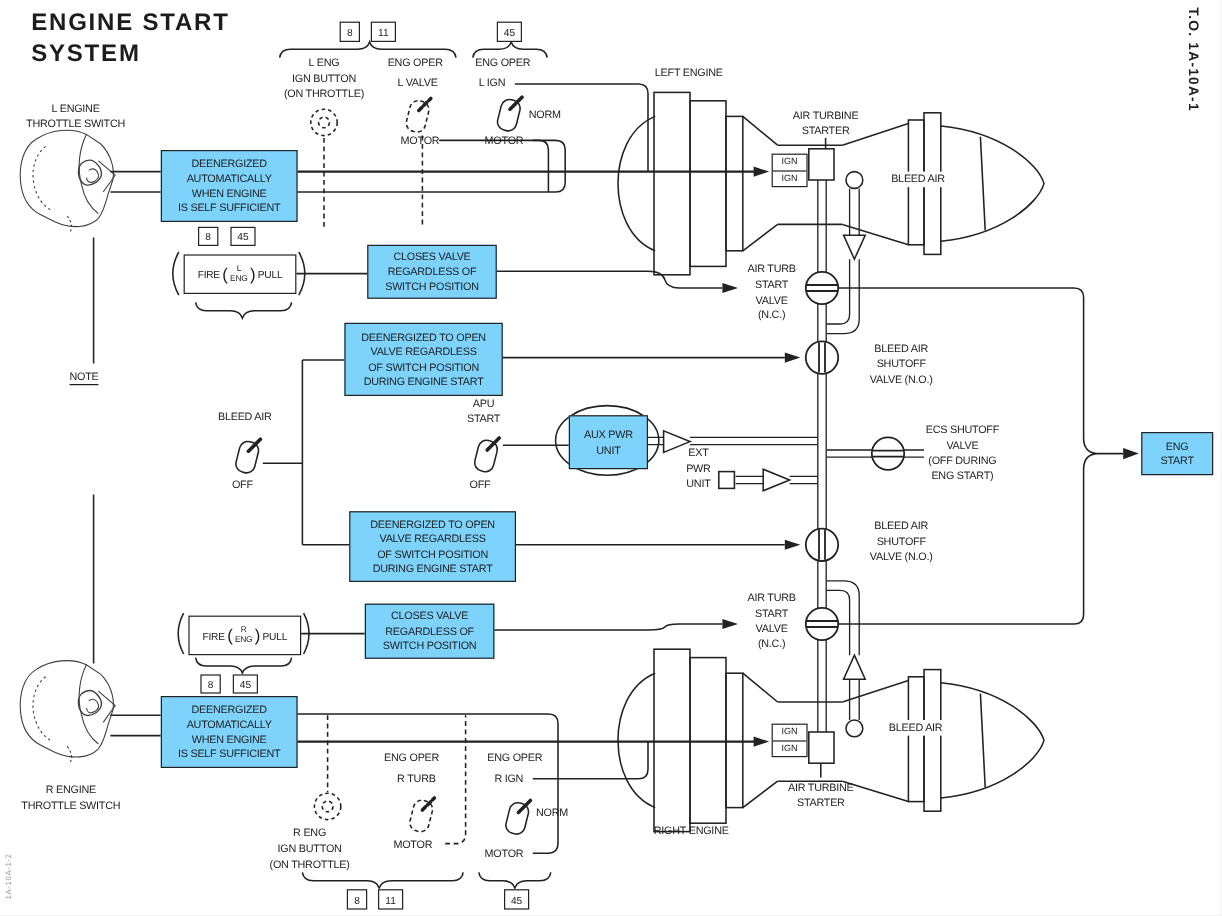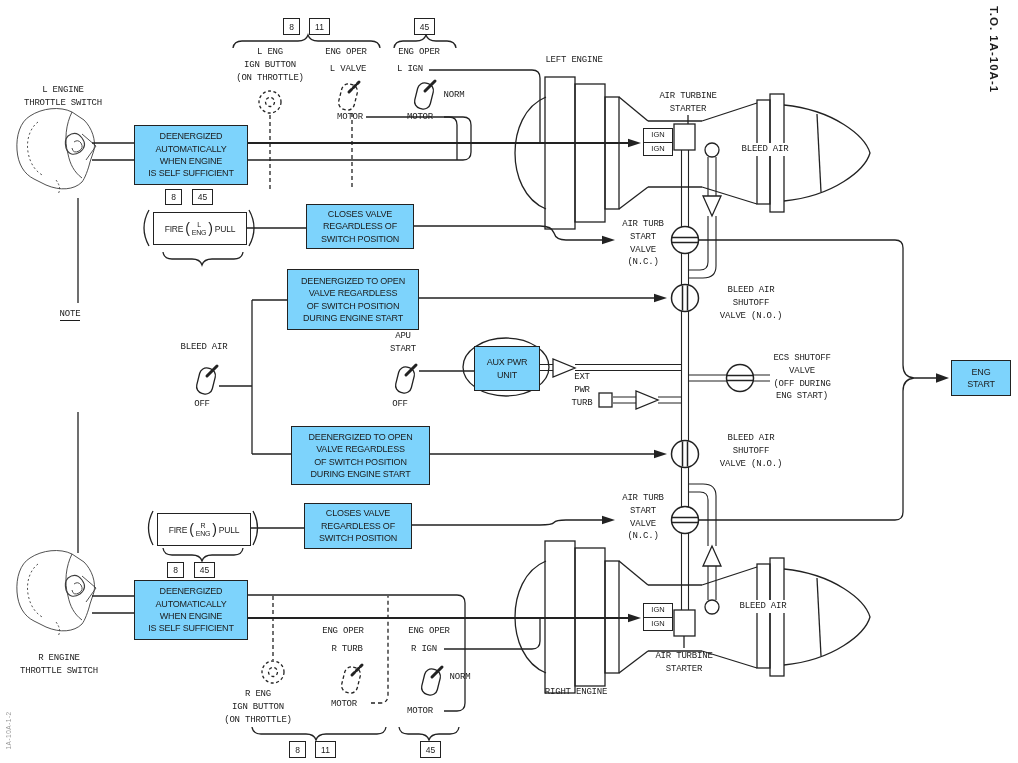--- a/index.html
+++ b/index.html
@@ -1,20 +1,20 @@
 <!DOCTYPE html>
 <html><head>
 <meta charset="utf-8">
 <style>
   html,body{margin:0;padding:0;background:#e8e8e8;}
   .canvas{position:relative;width:1018px;height:763px;background:#ffffff;overflow:hidden;
           font-family:"Liberation Sans", sans-serif;color:#1c1c1c;}
   svg.art{position:absolute;left:0;top:0;}
   .lbl{position:absolute;font-size:9px;line-height:12.8px;letter-spacing:-0.2px;
-       text-align:center;white-space:pre-line;font-family:Liberation Mono, monospace;}
+       text-align:center;white-space:pre-line;}
   .bx{position:absolute;border:1.4px solid #222;background:#7dd3fc;display:flex;align-items:center;
       justify-content:center;text-align:center;font-size:9px;line-height:12.4px;white-space:pre-line;
       letter-spacing:-0.2px;}
   .ref{position:absolute;height:15px;border:1.4px solid #222;background:#fff;font-size:8.5px;
        display:flex;align-items:center;justify-content:center;}
   .fire{position:absolute;border:1.4px solid #222;border-radius:0;background:#fff;display:flex;
         align-items:center;justify-content:center;gap:2px;font-size:8.5px;letter-spacing:-0.2px;}
   .fire .stk{display:flex;flex-direction:column;font-size:7px;line-height:7.5px;text-align:center;}
   .fire .par{font-size:14px;font-weight:300;margin-top:-2px;}
   .ignbox{position:absolute;width:28px;border:1.3px solid #222;background:#fff;display:flex;
@@ -208,20 +208,22 @@
       <polygon points="628,613.8 628,622.2 641,618"></polygon>
       <polygon points="602,235.8 602,244.2 615,240"></polygon>
       <polygon points="654,293.8 654,302.2 667,298"></polygon>
       <polygon points="654,449.8 654,458.2 667,454"></polygon>
       <polygon points="602,515.8 602,524.2 615,520"></polygon>
       <polygon points="936,373.3 936,382.7 949,378"></polygon>
     </g>
   </g>
 </svg>
 
+<div class="title">ENGINE START
+SYSTEM</div>
 <div class="to-num">T.O. 1A-10A-1</div>
 <div class="fig-code">1A-10A-1-2</div>
 
 <div class="lbl" style="left:8px;top:84px;width:110px">L ENGINE
 THROTTLE SWITCH</div>
 <div class="lbl" style="left:4px;top:652px;width:110px">R ENGINE
 THROTTLE SWITCH</div>
 
 <div class="lbl note-t" style="left:40px;top:308px;width:60px"><span>NOTE</span></div>
 
@@ -276,21 +278,21 @@
 
 <div class="lbl" style="left:172px;top:341px;width:64px">BLEED AIR</div>
 <div class="lbl" style="left:180px;top:398px;width:44px">OFF</div>
 <div class="lbl" style="left:378px;top:330px;width:50px">APU
 START</div>
 <div class="lbl" style="left:378px;top:398px;width:44px">OFF</div>
 <div class="bx" style="left:474px;top:346px;width:64px;height:43px">AUX PWR
 UNIT</div>
 <div class="lbl" style="left:565px;top:371px;width:34px">EXT
 PWR
-TURB</div>
+UNIT</div>
 
 <div class="lbl" style="left:610px;top:218px;width:66px">AIR TURB
 START
 VALVE
 (N.C.)</div>
 <div class="lbl" style="left:705px;top:284px;width:92px">BLEED AIR
 SHUTOFF
 VALVE (N.O.)</div>
 <div class="lbl" style="left:758px;top:352px;width:88px">ECS SHUTOFF
 VALVE

